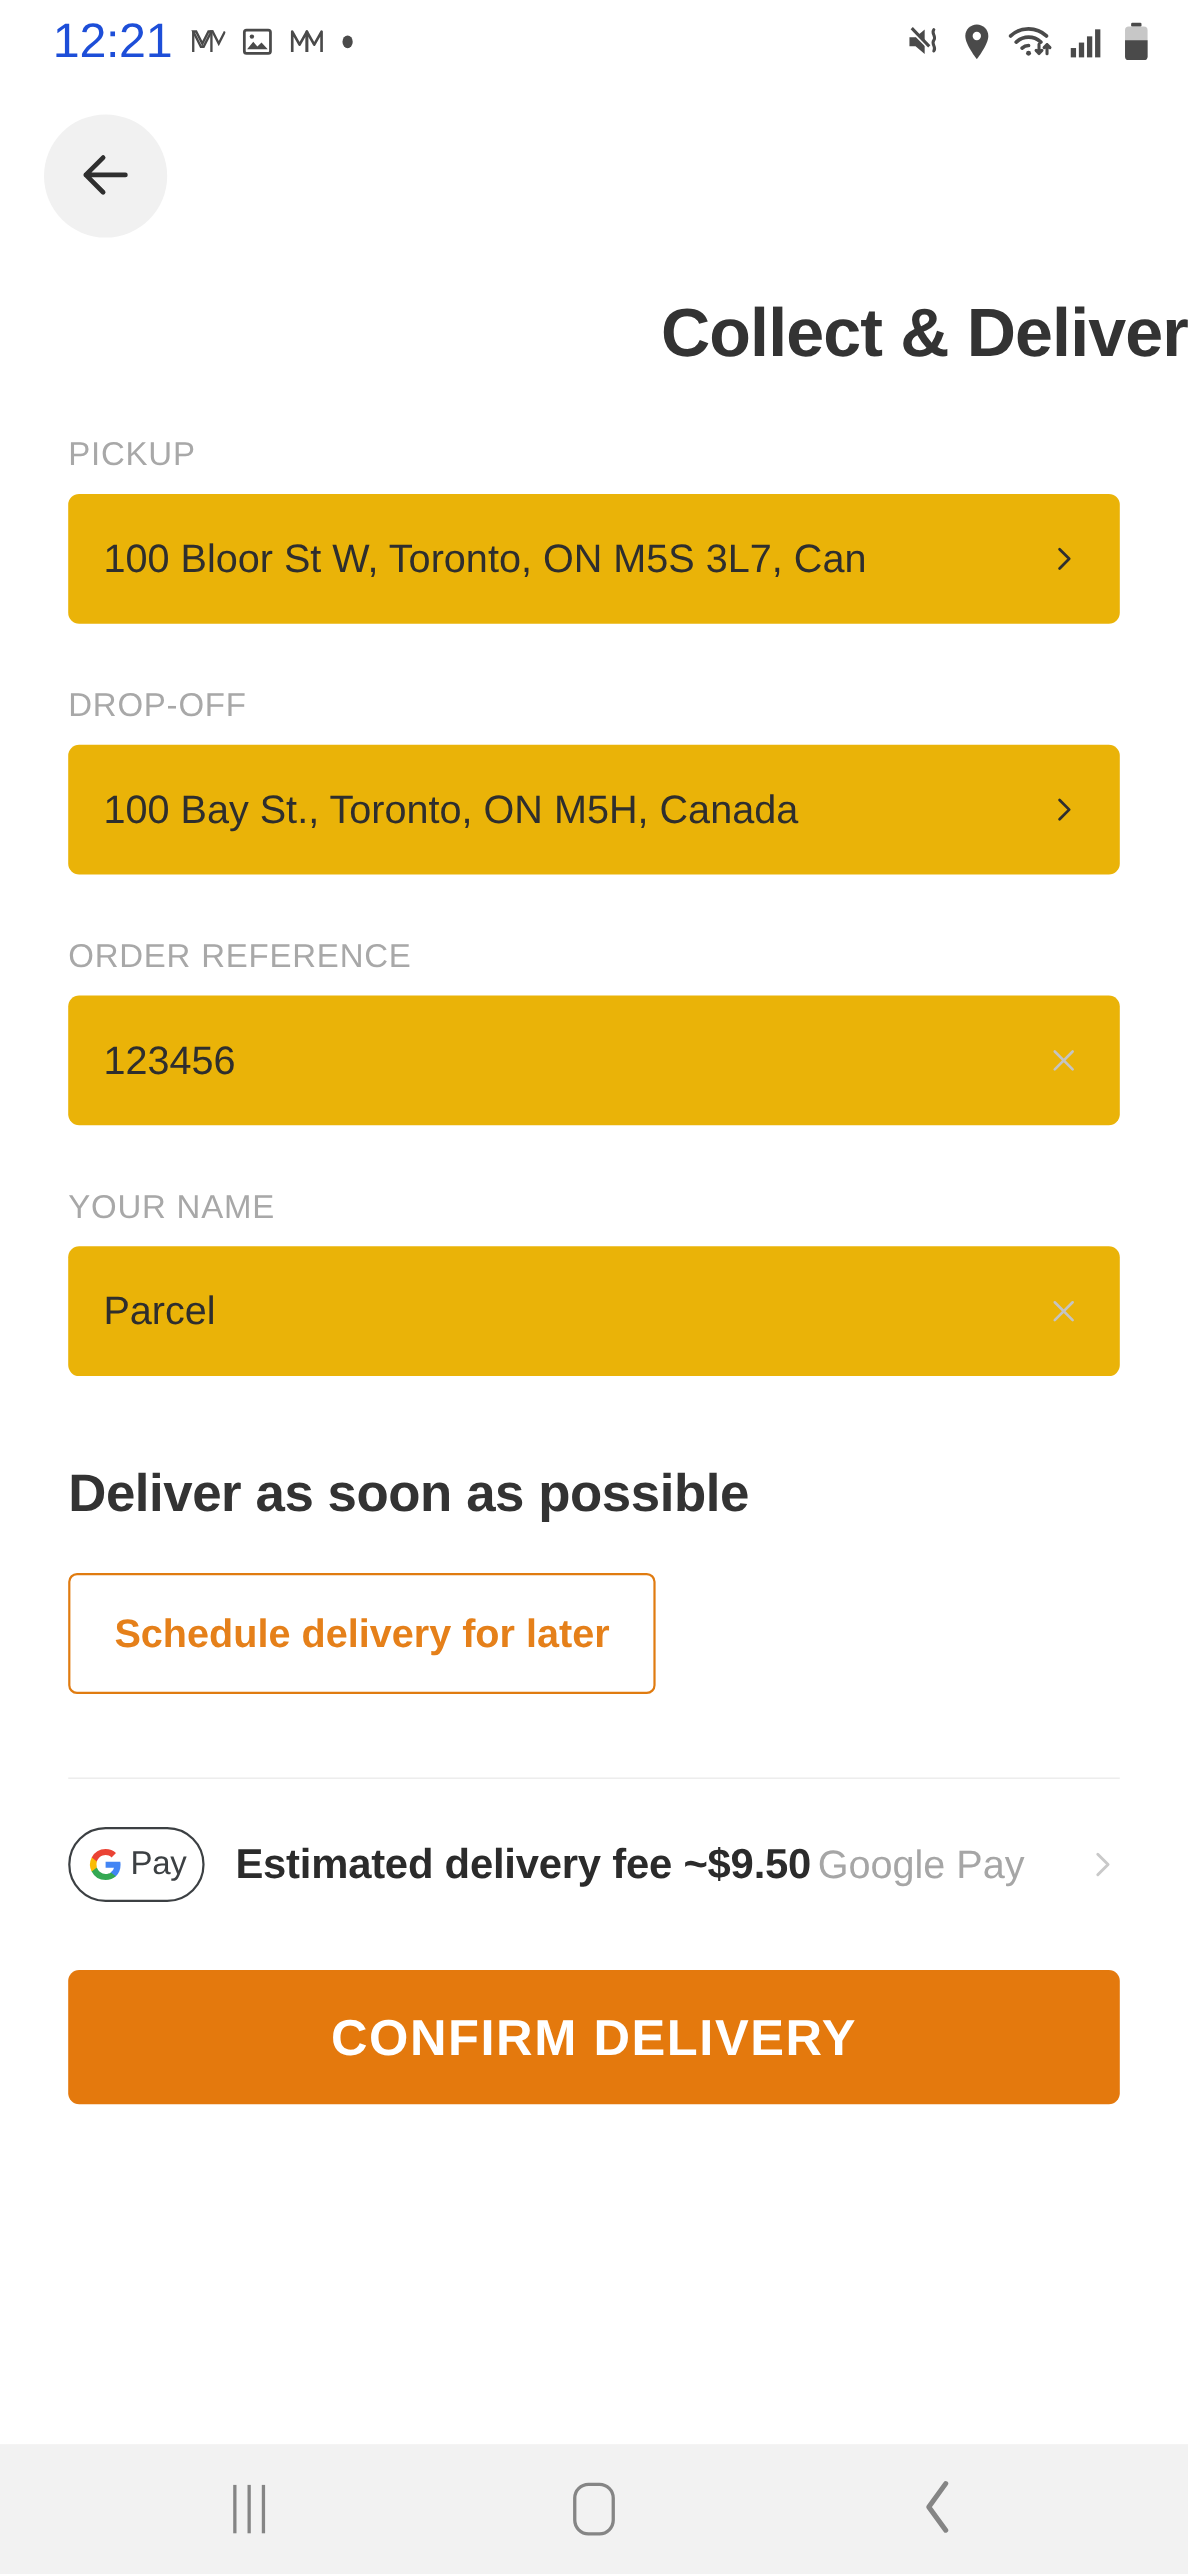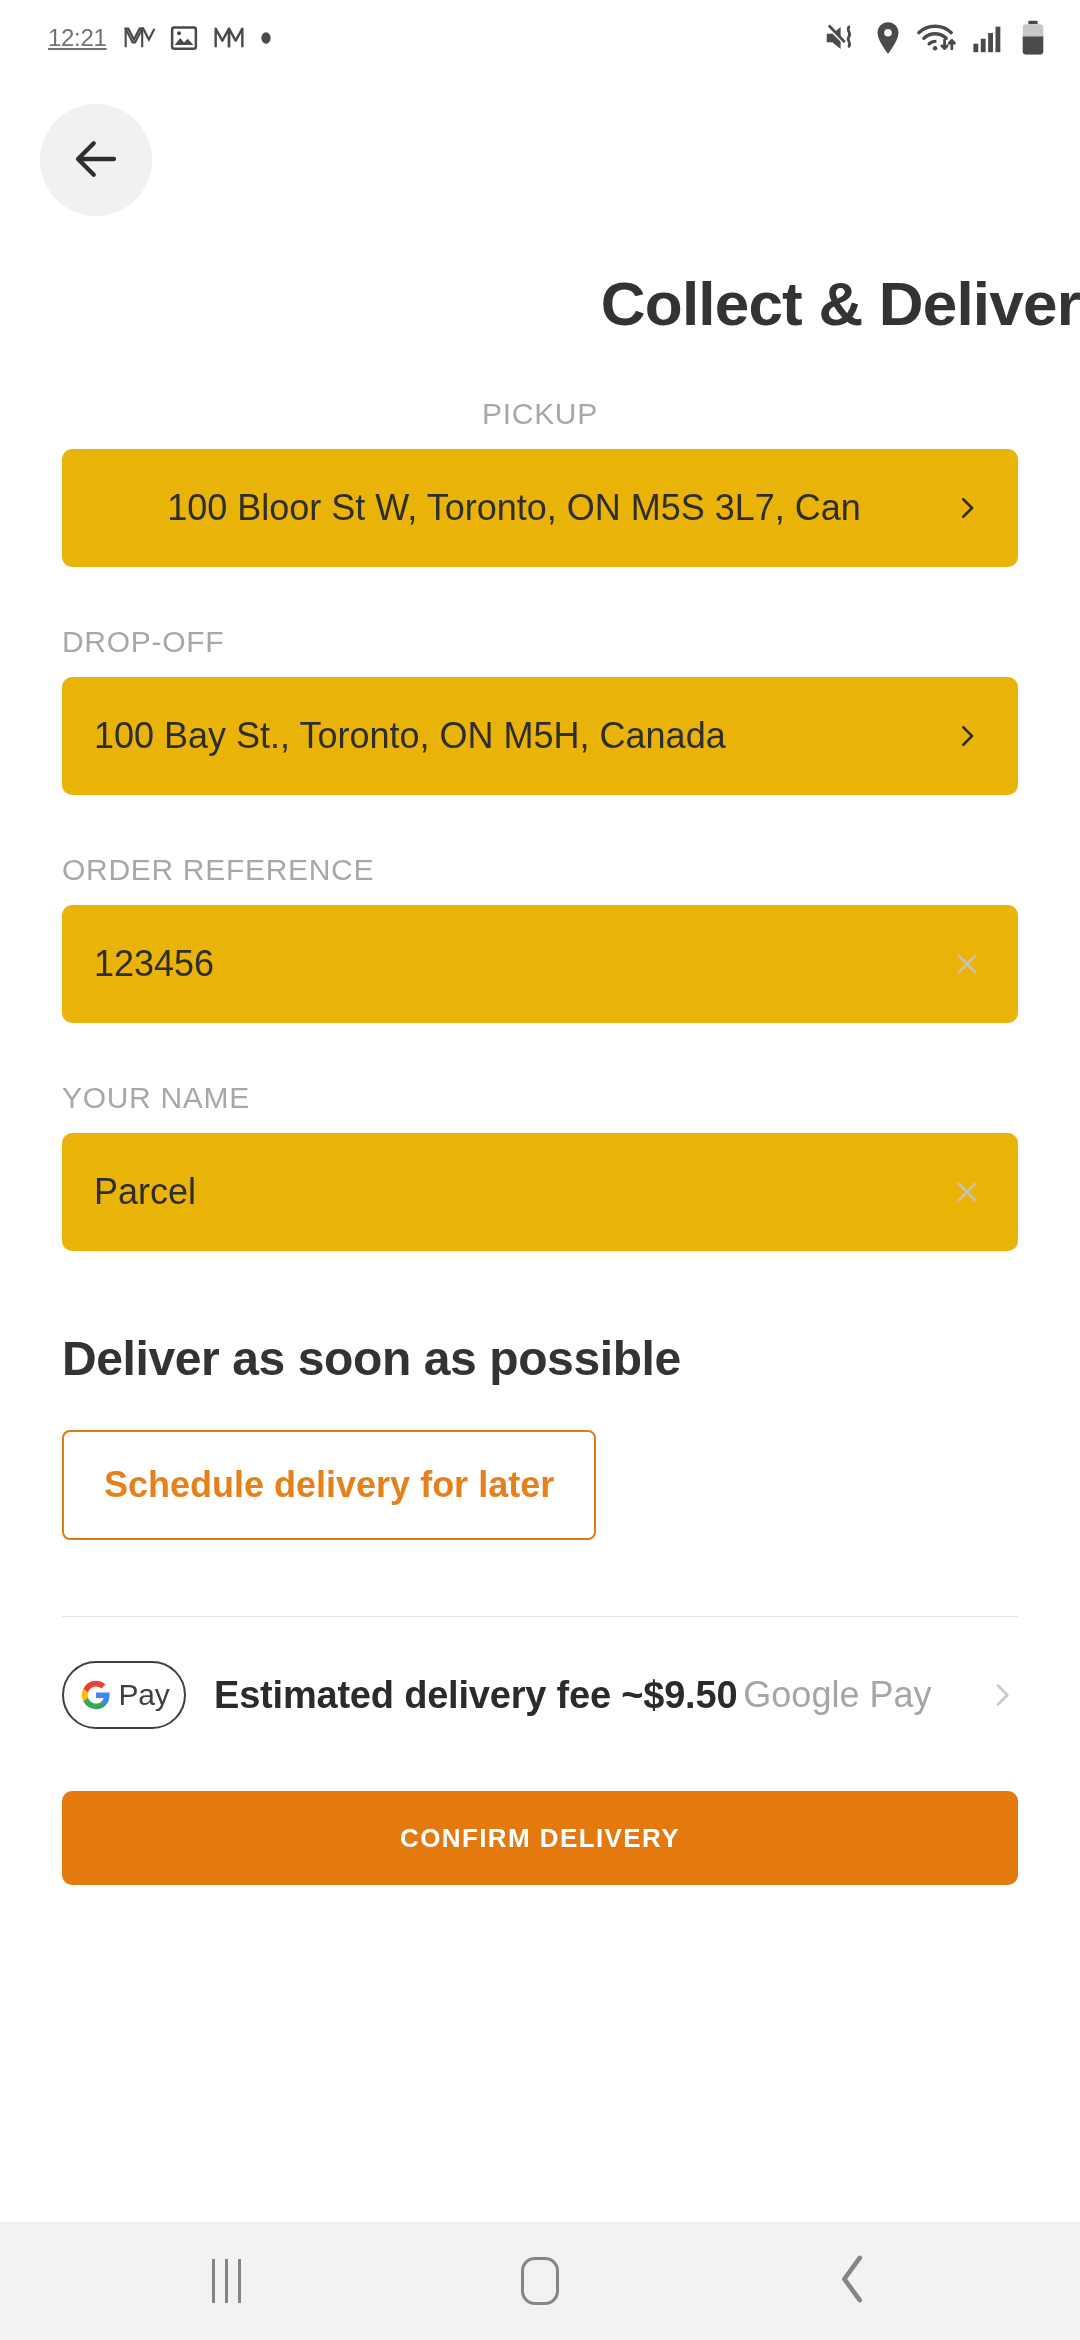--- a/index.html
+++ b/index.html
@@ -30,25 +30,24 @@
     justify-content: space-between;
     padding: 0 34px 0 48px;
     background: #ffffff;
   }
   .status-left {
     display: flex;
     align-items: center;
     gap: 16px;
   }
   .status-clock {
-    font-size: 24px;
-    color: #737373;
+    font-size: 44px;
+    color: #1d4ed8;
     letter-spacing: -0.3px;
     font-weight: 400;
-    text-decoration: underline;
   }
   .status-icons-left { display: flex; align-items: center; gap: 14px; }
   .status-right { display: flex; align-items: center; gap: 14px; }
 
   .si { display: inline-flex; align-items: center; justify-content: center; }
 
   
   .content {
     flex: 1 1 auto;
     padding: 0 0 0 0;
@@ -73,21 +72,21 @@
   .page-title {
     font-size: 62px;
     font-weight: 700;
     color: #333333;
     letter-spacing: -0.8px;
     margin: 52px 0 0 62px;
     text-align: right;
   }
 
   .field-group { margin: 0 62px; }
-  .field-group.pickup { margin-top: 58px; text-align: center; }
+  .field-group.pickup { margin-top: 58px; }
   .field-group.dropoff { margin-top: 58px; }
   .field-group.orderref { margin-top: 58px; }
   .field-group.yourname { margin-top: 58px; }
 
   .field-label {
     font-size: 30px;
     color: #a8a8a8;
     letter-spacing: 0.7px;
     font-weight: 400;
     margin-bottom: 18px;
@@ -199,26 +198,26 @@
     margin-left: 12px;
     display: flex;
     align-items: center;
   }
 
   
   .confirm-btn {
     display: block;
     margin: 62px 62px 0 62px;
     width: calc(100% - 124px);
-    height: 94px;
+    height: 122px;
     background: #e4790d;
     border: none;
     border-radius: 10px;
     color: #ffffff;
-    font-size: 26px;
+    font-size: 46px;
     font-weight: 700;
     letter-spacing: 1.4px;
     cursor: pointer;
     font-family: "Liberation Sans", sans-serif;
   }
 
   
   .nav-bar {
     flex: 0 0 118px;
     height: 118px;

